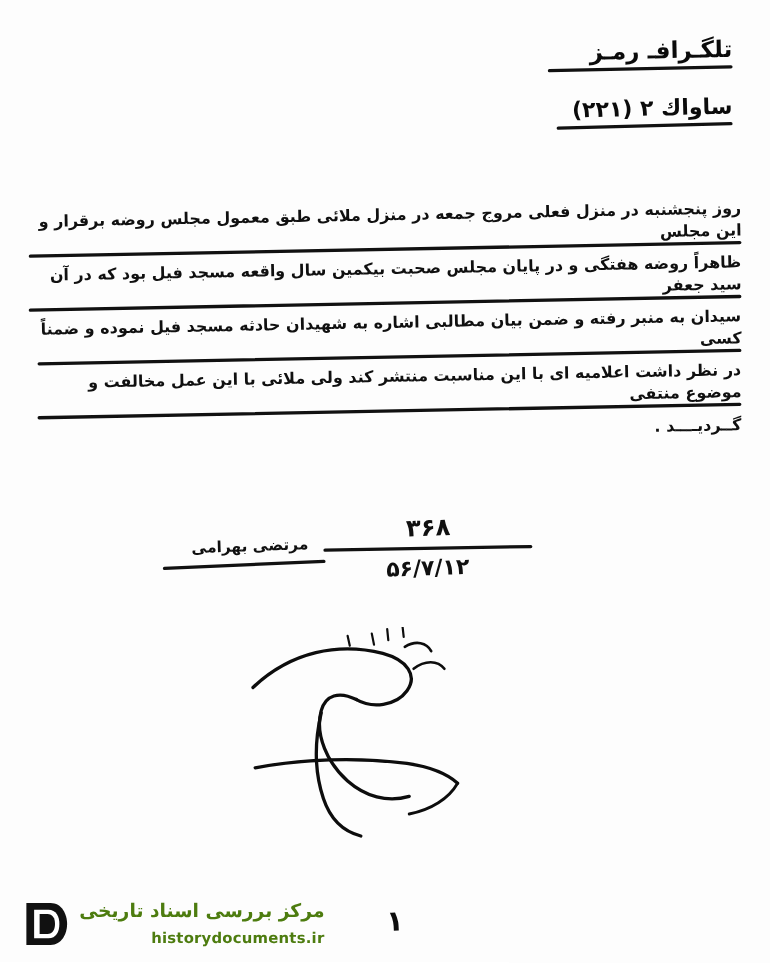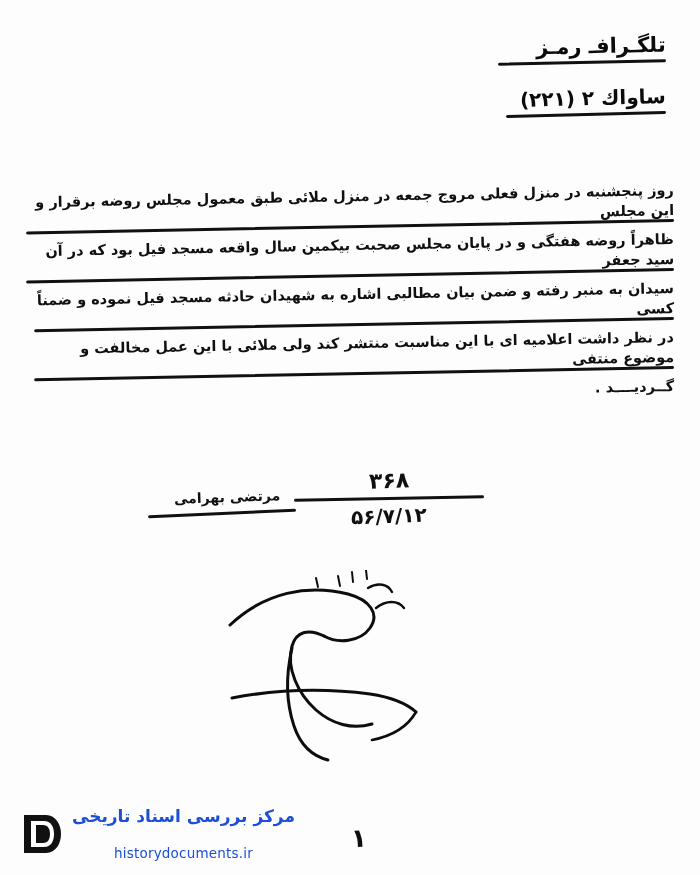--- a/index.html
+++ b/index.html
@@ -174,34 +174,34 @@
     position: absolute;
     bottom: 14px;
     left: 22px;
     display: flex;
     align-items: center;
     gap: 10px;
     direction: rtl;
   }
   #credit-text {
     text-align: right;
-    color: #1d4ed8;
+    color: #4d7c0f;
   }
   #credit-fa {
     font-size: 17px;
     font-weight: 700;
     letter-spacing: 1px;
   }
   #credit-en {
     font-size: 13.5px;
-    font-weight: 400;
+    font-weight: 700;
     letter-spacing: 0.2px;
-    margin-top: 19px;
+    margin-top: 6px;
     direction: ltr;
-    text-align: center;
+    text-align: right;
   }
   #credit-logo { width: 40px; height: 42px; }
 </style>
 </head>
 <body>
 
 <div id="page">
 
   <div id="header-block">
     <div id="header-title">تلگـرافـ رمـز</div>

